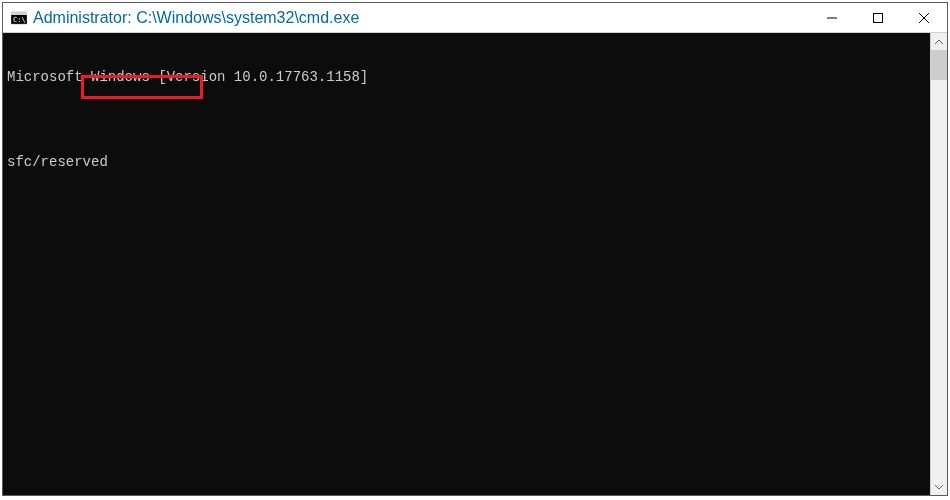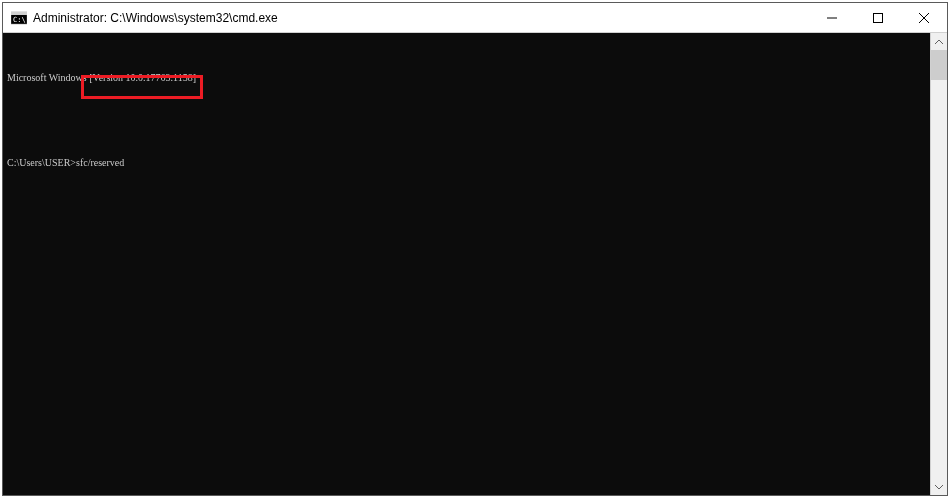--- a/index.html
+++ b/index.html
@@ -33,22 +33,22 @@
     .titlebar-icon {
       width: 16px;
       height: 16px;
       margin-left: 8px;
       margin-right: 6px;
       display: flex;
       align-items: center;
       justify-content: center;
     }
     .titlebar-title {
-      font-size: 12px;
-      color: #000000;
+      font-size: 16px;
+      color: #0369a1;
       flex: 1;
       white-space: nowrap;
     }
     .titlebar-controls {
       display: flex;
       height: 100%;
     }
     .titlebar-btn {
       width: 46px;
       height: 100%;
@@ -60,22 +60,22 @@
     .client-area {
       flex: 1;
       display: flex;
       background: #0c0c0c;
       position: relative;
     }
     .terminal {
       flex: 1;
       background: #0c0c0c;
       color: #cccccc;
-      font-family: Liberation Serif, serif;
-      font-size: 10px;
+      font-family: Liberation Mono, monospace;
+      font-size: 14px;
       line-height: 17px;
       padding: 2px 4px;
       white-space: pre;
       overflow: hidden;
       position: relative;
     }
     .terminal-line {
       display: block;
     }
     .prompt-line {
@@ -146,21 +146,21 @@
           <line x1="10" y1="0" x2="0" y2="10" stroke="#000" stroke-width="1"></line>
         </svg>
       </div>
     </div>
   </div>
 
   <div class="client-area">
     <div class="terminal">
       <span class="terminal-line">Microsoft Windows [Version 10.0.17763.1158]</span>
       <span class="terminal-line"></span>
-      <span class="prompt-line"><span>C:\Users\USER&gt;</span><span>sfc/reserved</span></span>
+      <span class="prompt-line"><span>sfc/reserved</span></span>
       <div class="highlight-box" id="highlight" style="left: 78px; top: 42px; width: 122px; height: 24px;"></div>
     </div>
 
     <div class="scrollbar">
       <div class="scroll-btn">
         <svg width="8" height="8" viewBox="0 0 8 8">
           <path d="M0 6 L4 2 L8 6" fill="none" stroke="#606060" stroke-width="1"></path>
         </svg>
       </div>
       <div class="scroll-track">

